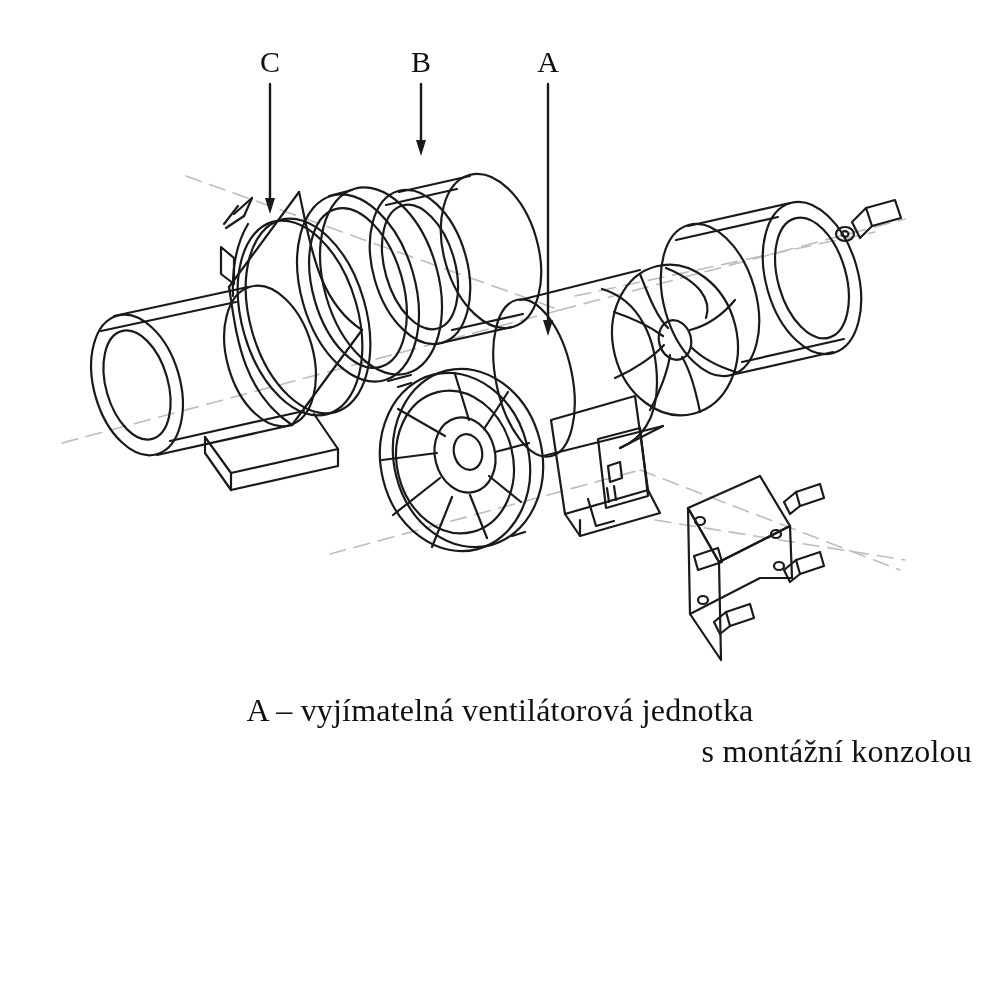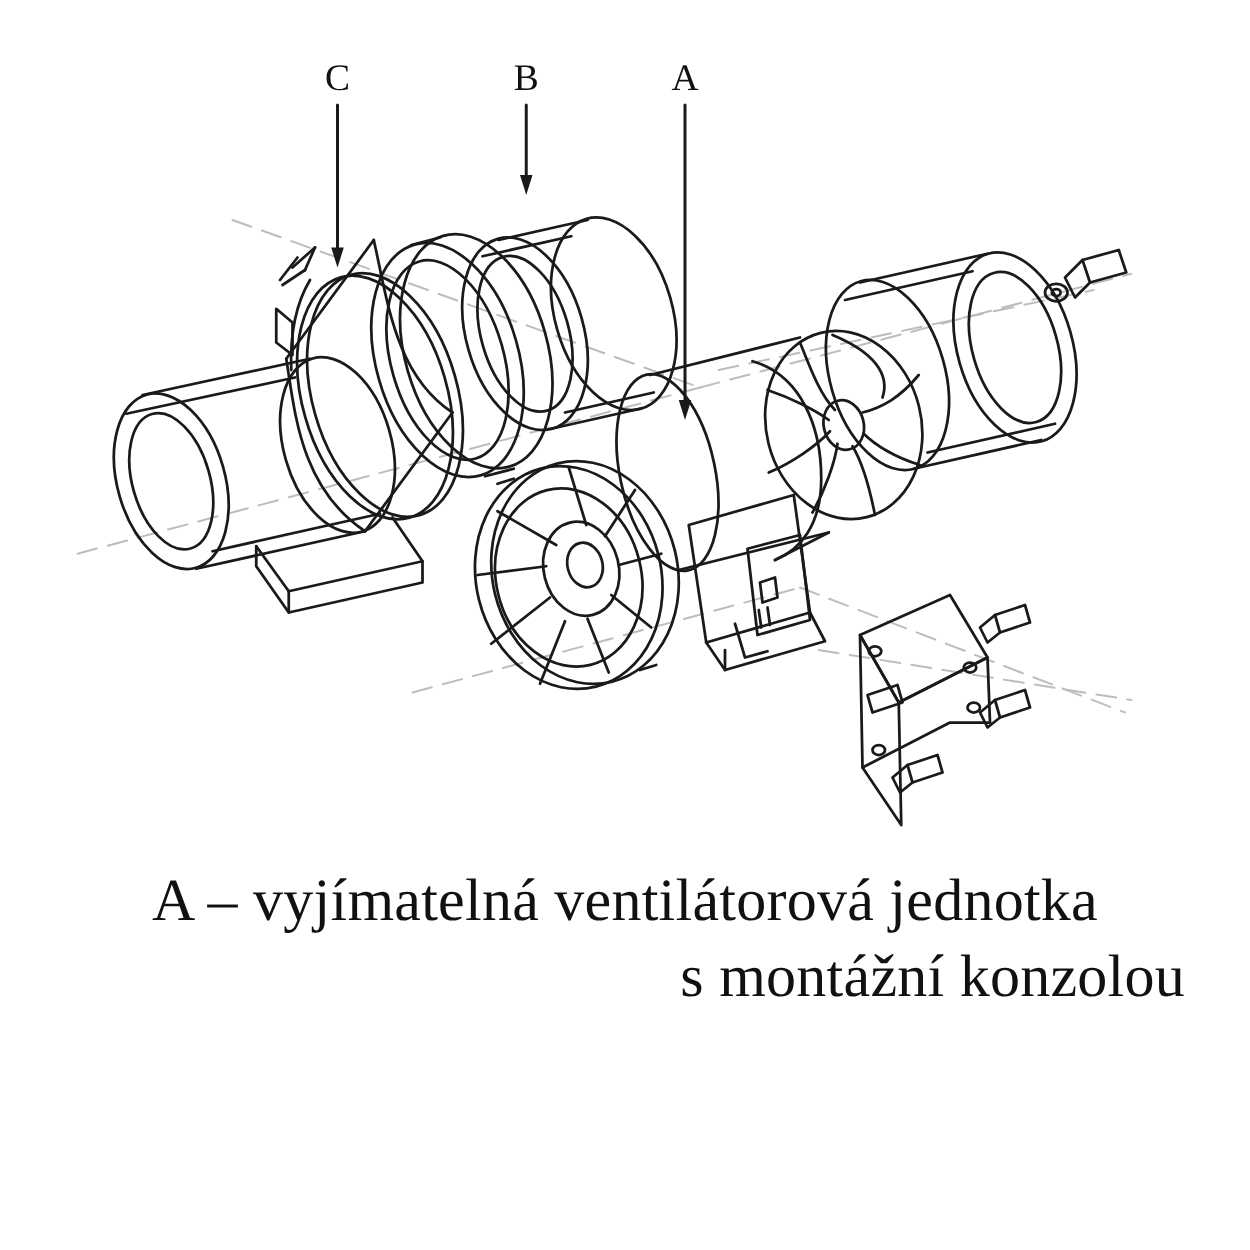--- a/index.html
+++ b/index.html
@@ -37,29 +37,29 @@
   }
   #legend {
     position: absolute;
     left: 0;
     top: 690px;
     width: 1000px;
     text-align: center;
   }
   .legend-line {
     font-family: "Liberation Serif", serif;
-    font-size: 48px;
+    font-size: 32px;
     line-height: 1.28;
     color: #111111;
     white-space: nowrap;
     letter-spacing: 0.2px;
   }
   .legend-line.indent-right {
     text-align: right;
-    padding-right: 52px;
+    padding-right: 28px;
   }
 </style>
 </head>
 <body>
 
 <div id="page">
 
   <div id="diagram-area">
     <svg id="diagram-svg" width="1000" height="680" viewBox="0 0 1000 680">
 

